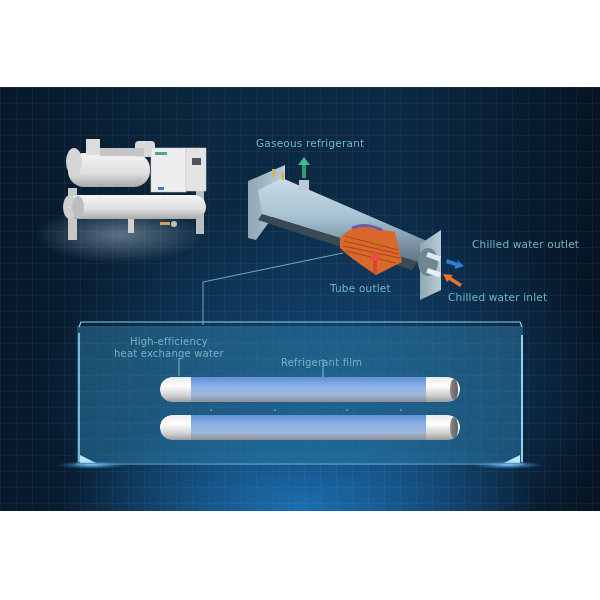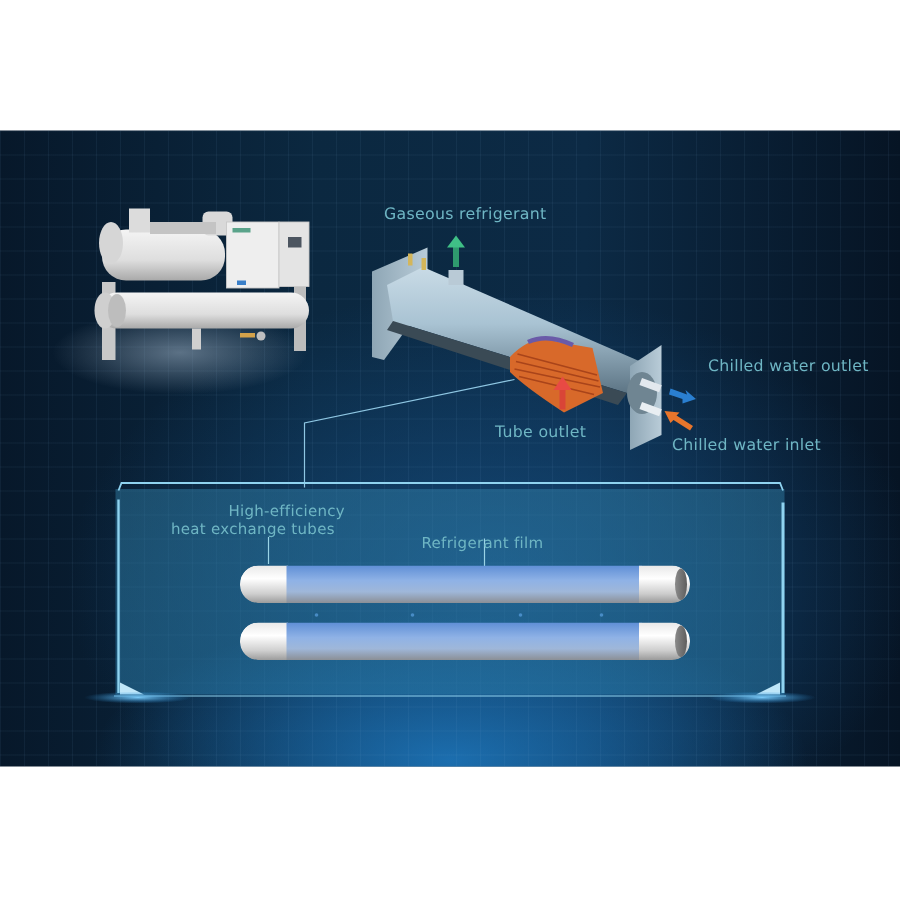--- a/index.html
+++ b/index.html
@@ -167,15 +167,15 @@
 <div class="tube" style="left:160px; top:415px; width:300px;">
   <div class="cap-l"></div>
     <div class="body"></div>
     <div class="cap-r"></div>
 </div>
 
 <div class="label" style="left:256px; top:137px;">Gaseous refrigerant</div>
 <div class="label" style="left:472px; top:238px;">Chilled water outlet</div>
 <div class="label" style="left:330px; top:282px;">Tube outlet</div>
 <div class="label" style="left:448px; top:291px;">Chilled water inlet</div>
-<div class="label small" style="left:130px; top:336px; text-align:right; width:100px;">High-efficiency</div>
-<div class="label small" style="left:114px; top:348px;">heat exchange tubes</div>
+<div class="label small" style="left:130px; top:336px; text-align:left; width:100px;">High-efficiency</div>
+<div class="label small" style="left:114px; top:348px;">heat exchange water</div>
 <div class="label small" style="left:281px; top:357px;">Refrigerant film</div>
 
 </body></html>

